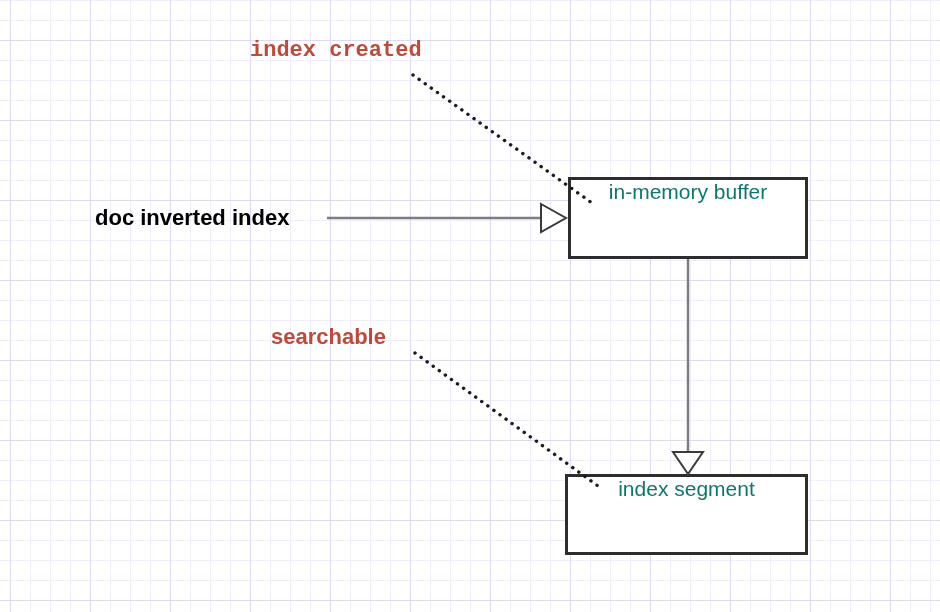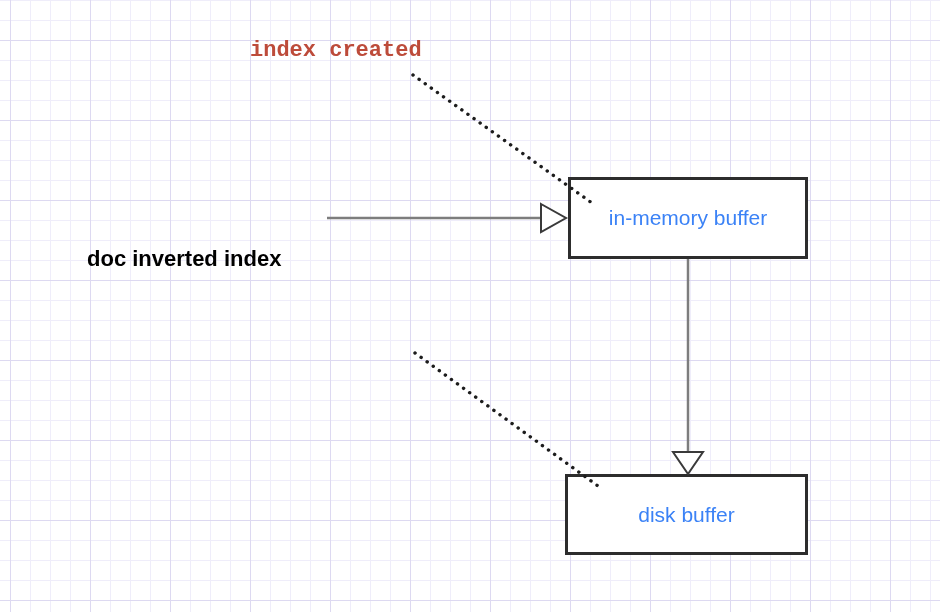--- a/index.html
+++ b/index.html
@@ -21,36 +21,35 @@
       linear-gradient(to bottom, #efedfa 1px, transparent 1px);
     background-size: 80px 80px, 80px 80px, 20px 20px, 20px 20px;
     background-position: 10px 0, 0 40px, 10px 0, 0 0;
   }
   .node {
     position: absolute;
     box-sizing: border-box;
     background: #ffffff;
     border: 3px solid #2d2d2d;
     display: flex;
-    align-items: center;
     justify-content: center;
     font-size: 21px;
-    color: #3b82f6;
+    color: #0f766e;
     z-index: 2;
   }
   .node-buffer { left: 568px; top: 177px; width: 240px; height: 82px; }
   .node-disk   { left: 565px; top: 474px; width: 243px; height: 81px; }
   .free-label {
     position: absolute;
     font-size: 22px;
     font-weight: bold;
     white-space: nowrap;
     z-index: 2;
   }
-  .label-doc    { left: 87px;  top: 205px; color: #000000; margin-top: 41px; }
+  .label-doc    { left: 95px;  top: 205px; color: #000000; }
   .label-red    { color: #bd4b3a; }
   .label-index  { left: 250px; top: 38px; font-family: Liberation Mono, monospace;  }
   .label-search { left: 271px; top: 324px; }
   .connector-layer {
     position: absolute;
     left: 0; top: 0;
     width: 940px;
     height: 612px;
     z-index: 3;
     pointer-events: none;
@@ -58,27 +57,28 @@
 </style>
 </head>
 <body>
 
 <div class="canvas">
 
   <div class="free-label label-doc">doc inverted index</div>
 
   <div class="free-label label-red label-index">index created</div>
 
+  <div class="free-label label-red label-search">searchable</div>
 
   <div class="node node-buffer">
     <span>in-memory buffer</span>
   </div>
 
   <div class="node node-disk">
-    <span>disk buffer</span>
+    <span>index segment</span>
   </div>
 
   <svg class="connector-layer" viewBox="0 0 940 612" xmlns="http://www.w3.org/2000/svg">
 
     <line x1="327" y1="218" x2="541" y2="218" stroke="#7d7d7d" stroke-width="2.5"></line>
     <polygon points="541,204 566,218 541,232" fill="#ffffff" stroke="#3a3a3a" stroke-width="2"></polygon>
 
     <line x1="688" y1="259" x2="688" y2="452" stroke="#7d7d7d" stroke-width="2.5"></line>
     <polygon points="673,452 703,452 688,474" fill="#ffffff" stroke="#3a3a3a" stroke-width="2"></polygon>
 

